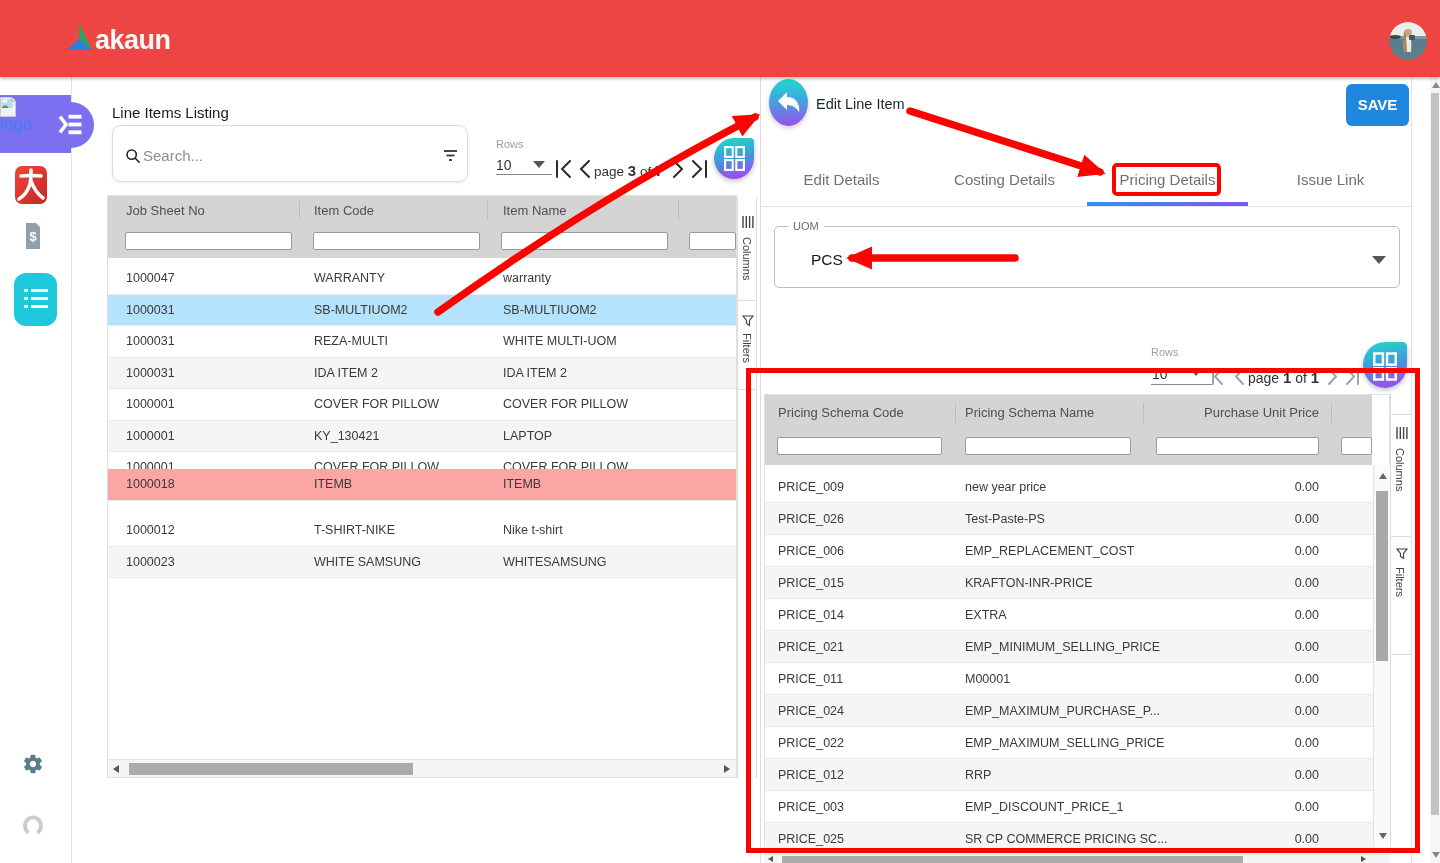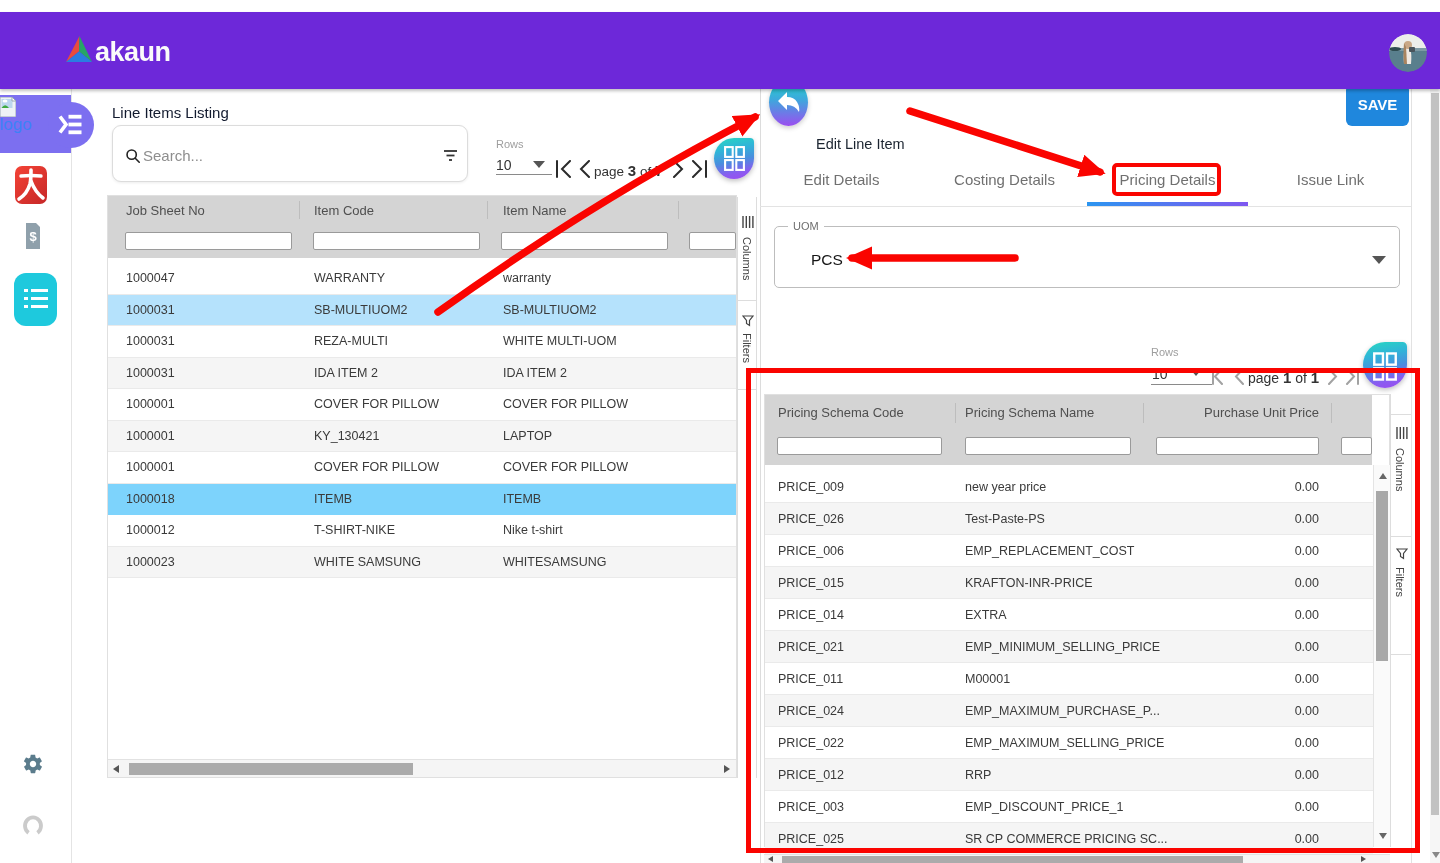--- a/index.html
+++ b/index.html
@@ -1,21 +1,21 @@
 <!DOCTYPE html>
 <html><head>
 <meta charset="utf-8">
 <style>
 * { margin:0; padding:0; box-sizing:border-box; }
 html,body { width:1440px; height:863px; overflow:hidden; background:#fff;
   font-family:"Liberation Sans", sans-serif; position:relative; }
 .abs { position:absolute; }
 
 
-#navbar { position:absolute; left:0; top:12px; width:1440px; height:77px; background:#6d28d9; z-index:20;
+#navbar { position:absolute; left:0; top:0; width:1440px; height:77px; background:#ef4444; z-index:20;
   box-shadow:0 2px 3px rgba(0,0,0,.25); }
 #brand { position:absolute; left:95px; top:25px; color:#fafafa; font-size:27px; font-weight:bold; letter-spacing:-0.5px; }
 #avatar { position:absolute; left:1389px; top:22px; width:38px; height:38px; border-radius:50%; overflow:hidden; }
 
 
 #sidebar { position:absolute; left:0; top:77px; width:72px; height:786px; background:#fff;
   border-right:1px solid #e4e4e4; z-index:15; }
 #pill { position:absolute; left:0; top:18px; width:71px; height:58px; background:#7c6ff0; z-index:16; }
 #redicon { position:absolute; left:15px; top:89px; width:32px; height:38px; border-radius:7px;
   background:linear-gradient(135deg,#f44336,#c62828); }
@@ -51,21 +51,21 @@
 
 .hscroll { position:absolute; background:#f5f5f5; border-top:1px solid #e2e2e2; }
 .hthumb { position:absolute; background:#ababab; }
 .sarrow { position:absolute; width:0; height:0; }
 
 
 #rpanel { position:absolute; left:760px; top:77px; width:670px; height:786px; background:#fff;
   border-left:1px solid #dcdcdc; }
 #backbtn { position:absolute; left:769px; top:79px; width:39px; height:47px; border-radius:50%;
   background:linear-gradient(180deg,#1fd9cc 0%,#3fa6dd 45%,#9b4ef0 100%); box-shadow:0 2px 5px rgba(0,0,0,.2); }
-#editTitle { position:absolute; left:816px; top:96px; font-size:14.5px; font-weight:400; color:#1b2430;margin-top:40px; }
+#editTitle { position:absolute; left:816px; top:96px; font-size:14.5px; font-weight:400; color:#1b2430; }
 #savebtn { position:absolute; left:1346px; top:84px; width:63px; height:42px; background:#1f87dd;
   border-radius:6px; color:#fff; font-weight:bold; font-size:15px; text-align:center; line-height:42px; }
 .tab { position:absolute; top:163px; width:163px; height:33px; line-height:33px; text-align:center; font-size:15px; color:#707070; }
 #tabline { position:absolute; left:1087px; top:202px; width:161px; height:4px;
   background:linear-gradient(90deg,#2b95f0,#7e57f0); }
 #tabsep { position:absolute; left:760px; top:206px; width:651px; height:1px; background:#e3e3e3; }
 #uombox { position:absolute; left:774px; top:226px; width:626px; height:62px; border:1px solid #bdbdbd;
   border-radius:5px; }
 #uomlabel { position:absolute; left:788px; top:220px; font-size:11px; color:#6f6f6f; background:#fff; padding:0 5px; }
 #uomval { position:absolute; left:788px; top:251px; font-size:15.5px; color:#161616;margin-left:23px; }
@@ -243,21 +243,21 @@
 <div class="trow" style="top:224.5px;height:31.5px;background:#f5f5f5">
     <div class="td" style="left:18px">1000001</div>
     <div class="td" style="left:206px">KY_130421</div>
     <div class="td" style="left:395px">LAPTOP</div>
       </div>
 <div class="trow" style="top:256.0px;height:31.5px;background:#fff">
     <div class="td" style="left:18px">1000001</div>
     <div class="td" style="left:206px">COVER FOR PILLOW</div>
     <div class="td" style="left:395px">COVER FOR PILLOW</div>
       </div>
-<div class="trow" style="top:288px;height:31.5px;background:#7dd3fc">
+<div class="trow" style="top:273px;height:31.5px;background:#fca5a5">
     <div class="td" style="left:18px">1000018</div>
     <div class="td" style="left:206px">ITEMB</div>
     <div class="td" style="left:395px">ITEMB</div>
       </div>
 <div class="trow" style="top:319.0px;height:31.5px;background:#fff">
     <div class="td" style="left:18px">1000012</div>
     <div class="td" style="left:206px">T-SHIRT-NIKE</div>
     <div class="td" style="left:395px">Nike t-shirt</div>
       </div>
 <div class="trow" style="top:350.5px;height:31.5px;background:#f5f5f5">

